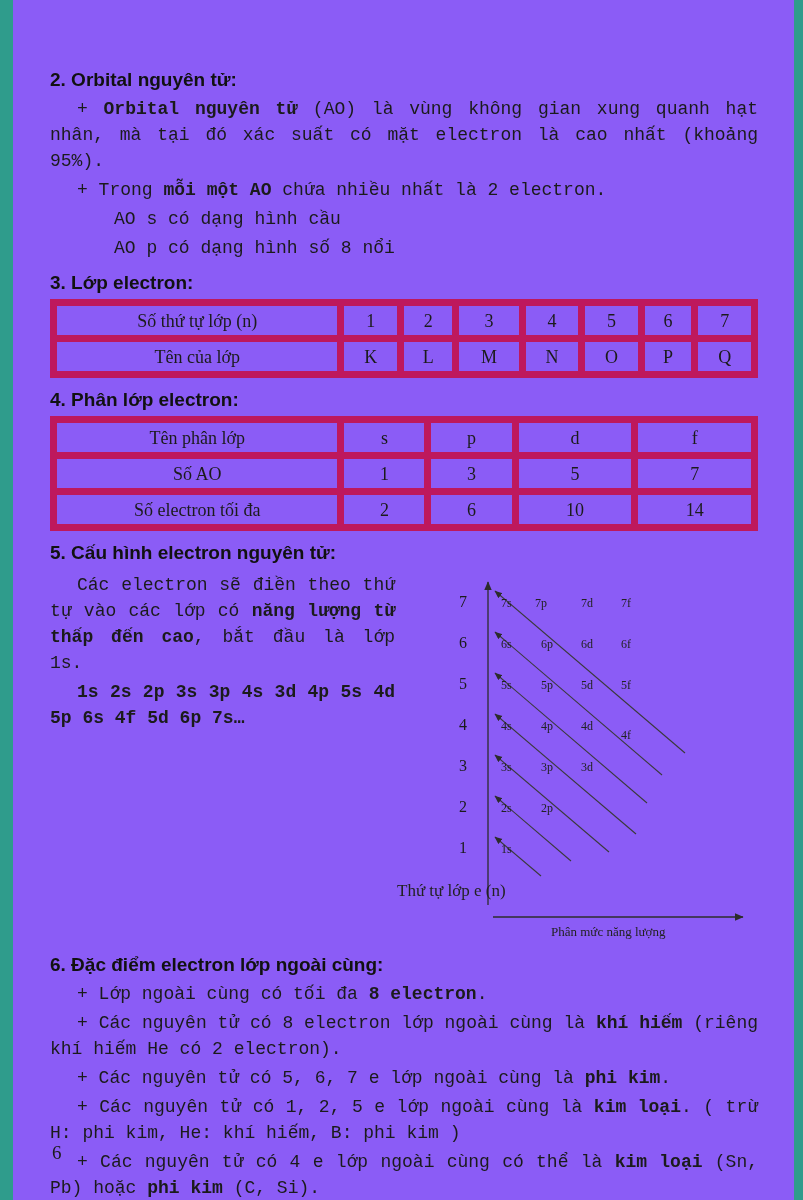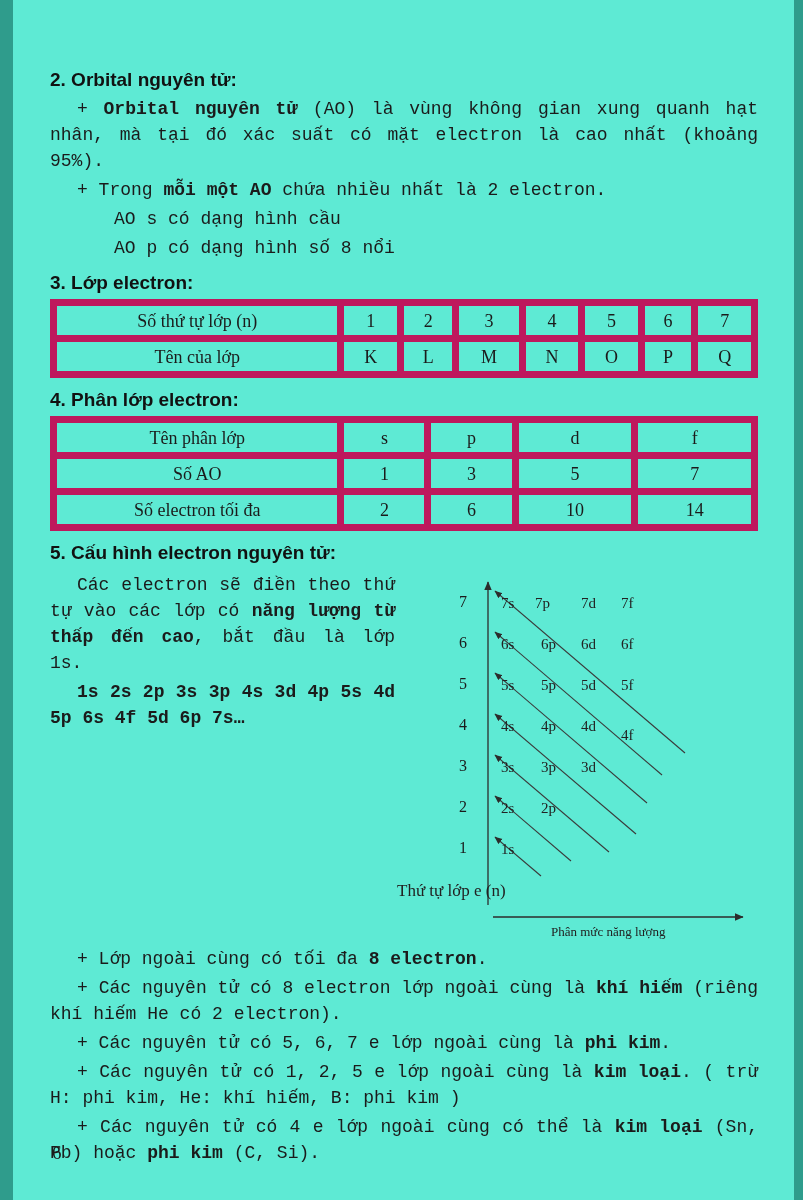--- a/index.html
+++ b/index.html
@@ -1,21 +1,21 @@
 <!DOCTYPE html>
 <html lang="vi"><head>
 <meta charset="utf-8">
 <style>
   html, body { margin: 0; padding: 0; background: #e8e8e4; }
   .page {
     position: relative;
     width: 803px;
     height: 1200px;
     margin: 0 auto;
-    background: #5eead4;
+    background: #8b5cf6;
     overflow: hidden;
     color: #1b1b1b;
     font-family: "Liberation Serif", serif;
   }
   .edge { position: absolute; top: 0; bottom: 0; background: #2f9c8c; }
   .edge-left { left: 0; width: 13px; }
   .edge-right { right: 0; width: 9px; }
 
   .content { position: absolute; left: 50px; right: 45px; top: 58px; }
 
@@ -64,21 +64,21 @@
     margin-left: 8px;
     margin-top: 6px;
     flex: 0 0 348px;
   }
   .diagram svg { position: absolute; left: 0; top: 0; }
   .dg-num {
     position: absolute; left: 30px; width: 34px;
     text-align: right; font-size: 16px; line-height: 20px;
   }
   .dg-orb {
-    position: absolute; font-size: 15px; line-height: 20px; color: #222;
+    position: absolute; font-size: 12px; line-height: 20px; color: #222;
   }
   .dg-ylabel {
     position: absolute; left: -6px; top: 306px;
     font-size: 17px; white-space: nowrap; color: #222;
   }
   .dg-xlabel {
     position: absolute; left: 148px; top: 349px;
     font-size: 13px; white-space: nowrap; color: #222;
   }
   .page-number {
@@ -221,20 +221,21 @@
               <span class="dg-num" style="top: 263px;">1</span>
               <span class="dg-orb" style="left: 98px; top: 264px;">1s</span>
             </div>
           <div class="dg-ylabel">Thứ tự lớp e (n)</div>
           <div class="dg-xlabel">Phân mức năng lượng</div>
         </div>
       </div>
     </section>
 
     <section>
+      <h2 class="heading">6. Đặc điểm electron lớp ngoài cùng:</h2>
       <div>
           <p class="para hang"><span>+ Lớp ngoài cùng có tối đa </span><span class="b">8 electron</span><span>.</span></p>
           <p class="para hang"><span>+ Các nguyên tử có 8 electron lớp ngoài cùng là </span><span class="b">khí hiếm</span><span> (riêng khí hiếm He có 2 electron).</span></p>
           <p class="para hang"><span>+ Các nguyên tử có 5, 6, 7 e lớp ngoài cùng là </span><span class="b">phi kim</span><span>.</span></p>
           <p class="para hang"><span>+ Các nguyên tử có 1, 2, 5 e lớp ngoài cùng là </span><span class="b">kim loại</span><span>. ( trừ H: phi kim, He: khí hiếm, B: phi kim )</span></p>
           <p class="para hang"><span>+ Các nguyên tử có 4 e lớp ngoài cùng có thể là </span><span class="b">kim loại</span><span> (Sn, Pb) hoặc </span><span class="b">phi kim</span><span> (C, Si).</span></p>
         </div>
     </section>
 
   </div>

